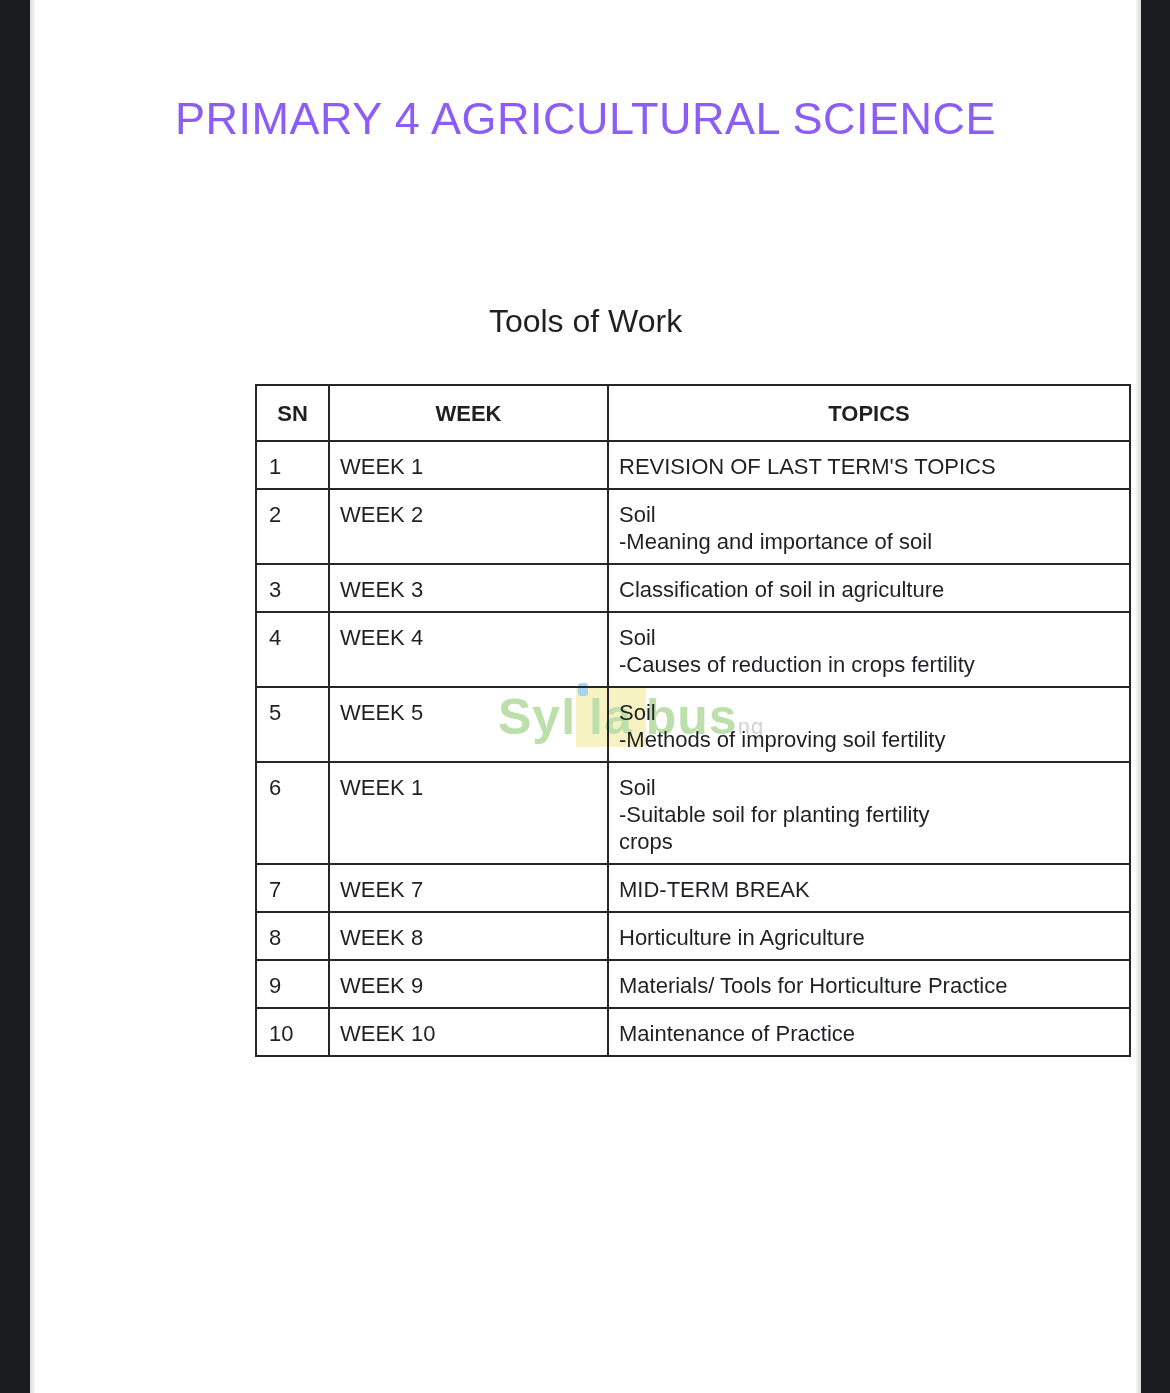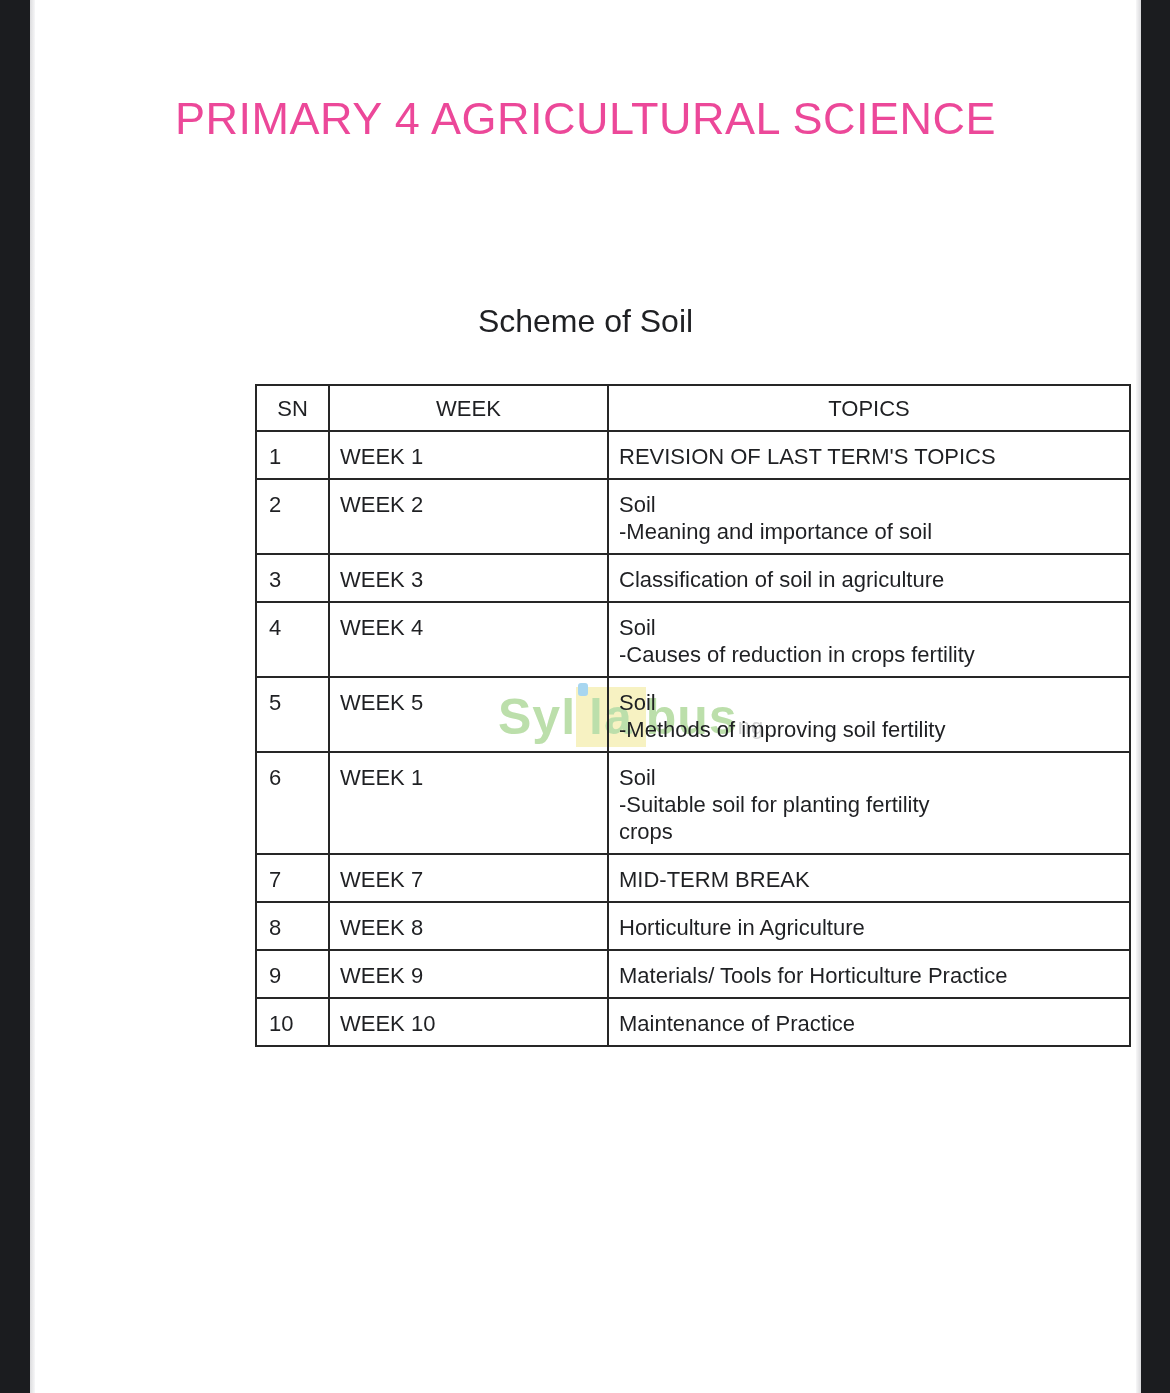--- a/index.html
+++ b/index.html
@@ -22,21 +22,21 @@
 
   .page { position: absolute; left: 35px; right: 34px; top: 0; bottom: 0; background: #ffffff; }
 
   .doc-title {
     position: absolute;
     left: 0; right: 0; top: 92px;
     text-align: center;
     font-size: 45px;
     line-height: 53px;
     font-weight: 400;
-    color: #ec4899;
+    color: #8b5cf6;
     letter-spacing: 0.5px;
   }
   .section-heading {
     position: absolute;
     left: 0; right: 0; top: 301px;
     text-align: center;
     font-size: 32px;
     line-height: 40px;
     font-weight: 400;
     color: #1f2023;
@@ -79,44 +79,44 @@
   table.scheme th, table.scheme td {
     border: 2px solid #262626;
     color: #1f2023;
     font-size: 22px;
     line-height: 27px;
     font-weight: 400;
     background: transparent;
     vertical-align: top;
   }
   table.scheme th {
-    height: 46px;
+    height: 56px;
     text-align: center;
     vertical-align: middle;
-    font-weight: 400;
+    font-weight: 700;
     padding: 7px;
   }
   table.scheme td { padding: 11px 10px 8px 10px; }
   table.scheme td.sn-cell { padding-left: 12px; }
 </style>
 </head>
 <body>
 
 <div class="screen">
 
   <div class="side-bar left"></div>
   <div class="edge-strip left"></div>
 
   <div class="page">
 
     <h1 class="doc-title">
       <span>PRIMARY 4 AGRICULTURAL SCIENCE</span><br>
     </h1>
 
-    <h2 class="section-heading">Scheme of Soil</h2>
+    <h2 class="section-heading">Tools of Work</h2>
 
     <div class="watermark">
       <span class="wm-green" style="color: rgb(188, 223, 171);">Syl</span><span class="wm-hl" style="background: rgb(247, 242, 194);"><span class="wm-dot" style="background: rgb(167, 214, 240);"></span><span class="wm-hl-text" style="color: rgb(188, 223, 171);">la</span></span><span class="wm-green2" style="color: rgb(188, 223, 171);">bus</span><span class="wm-suffix" style="color: rgb(210, 210, 210);">ng</span>
     </div>
 
     <table class="scheme">
       <colgroup>
         <col class="c-sn">
           <col class="c-week">
           <col class="c-topic">

